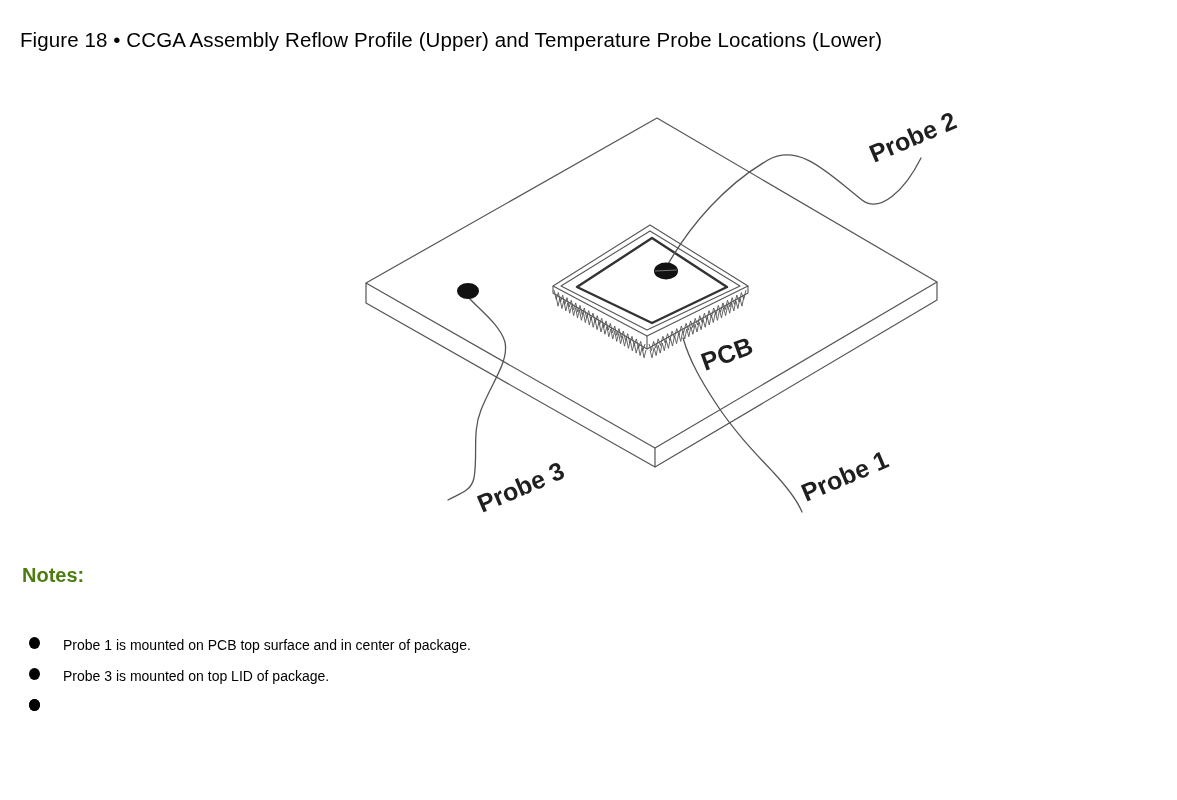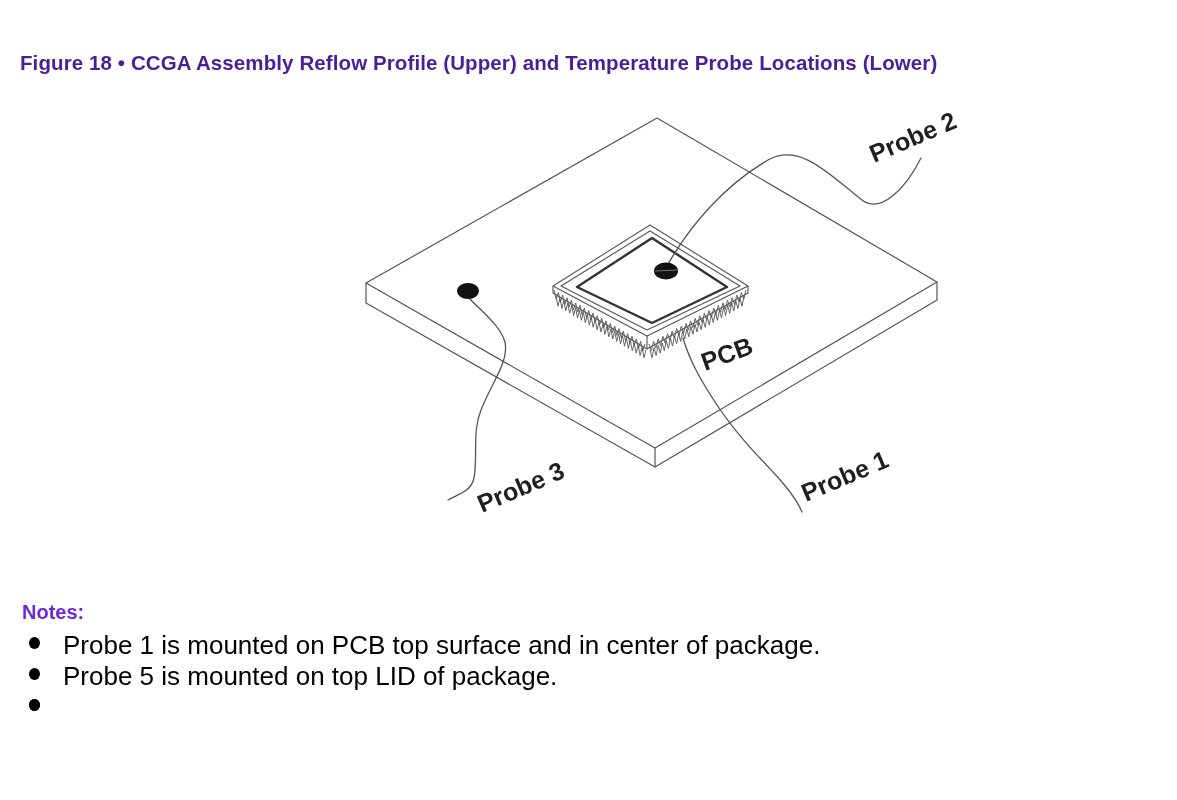--- a/index.html
+++ b/index.html
@@ -1,40 +1,40 @@
 <!DOCTYPE html>
 <html><head>
 <meta charset="utf-8">
 <style>
   html,body{margin:0;padding:0;}
   body{
     width:1177px;height:800px;background:#ffffff;position:relative;
     font-family:"Liberation Sans",sans-serif;overflow:hidden;
   }
   .figure-caption{
-    position:absolute;left:20px;top:51px;
-    font-size:20.5px;font-weight:bold;color:#4c1d95;letter-spacing:0.1px;
+    position:absolute;left:20px;top:28px;
+    font-size:20.5px;font-weight:normal;color:#000000;letter-spacing:0.1px;
     white-space:nowrap;
   }
   .diagram-svg{position:absolute;left:0;top:0;}
   .diagram-label{
     font-family:"Liberation Sans",sans-serif;
     font-size:25px;font-weight:bold;fill:#1f1f1f;
   }
   .notes-heading{
-    position:absolute;left:22px;top:601px;
-    font-size:20px;font-weight:bold;color:#6d28d9;
+    position:absolute;left:22px;top:564px;
+    font-size:20px;font-weight:bold;color:#4d7c0f;
   }
   .notes-list{
     position:absolute;left:22px;top:634px;width:1130px;
     list-style:none;margin:0;padding:0;
   }
   .notes-list li{
     position:relative;padding-left:41px;margin-bottom:9px;
-    font-size:26px;line-height:22px;color:#000;
+    font-size:14px;line-height:22px;color:#000;
   }
   .bullet-dot{
     position:absolute;left:7px;top:3px;width:11px;height:12px;
     background:#000;border-radius:50%;
   }
 </style>
 </head>
 <body>
 
 <div class="figure-caption">Figure 18 • CCGA Assembly Reflow Profile (Upper) and Temperature Probe Locations (Lower)</div>
@@ -77,21 +77,21 @@
 
 <div class="notes-heading">Notes:</div>
 
 <ul class="notes-list">
   <li>
     <span class="bullet-dot"></span>
     <span>Probe 1 is mounted on PCB top surface and in center of package.</span>
   </li>
   <li>
     <span class="bullet-dot"></span>
-    <span>Probe 5 is mounted on top LID of package.</span>
+    <span>Probe 3 is mounted on top LID of package.</span>
   </li>
   <li>
     <span class="bullet-dot"></span>
   </li>
   <li>
     <span class="bullet-dot"></span>
   </li>
 </ul>
 
 </body></html>

